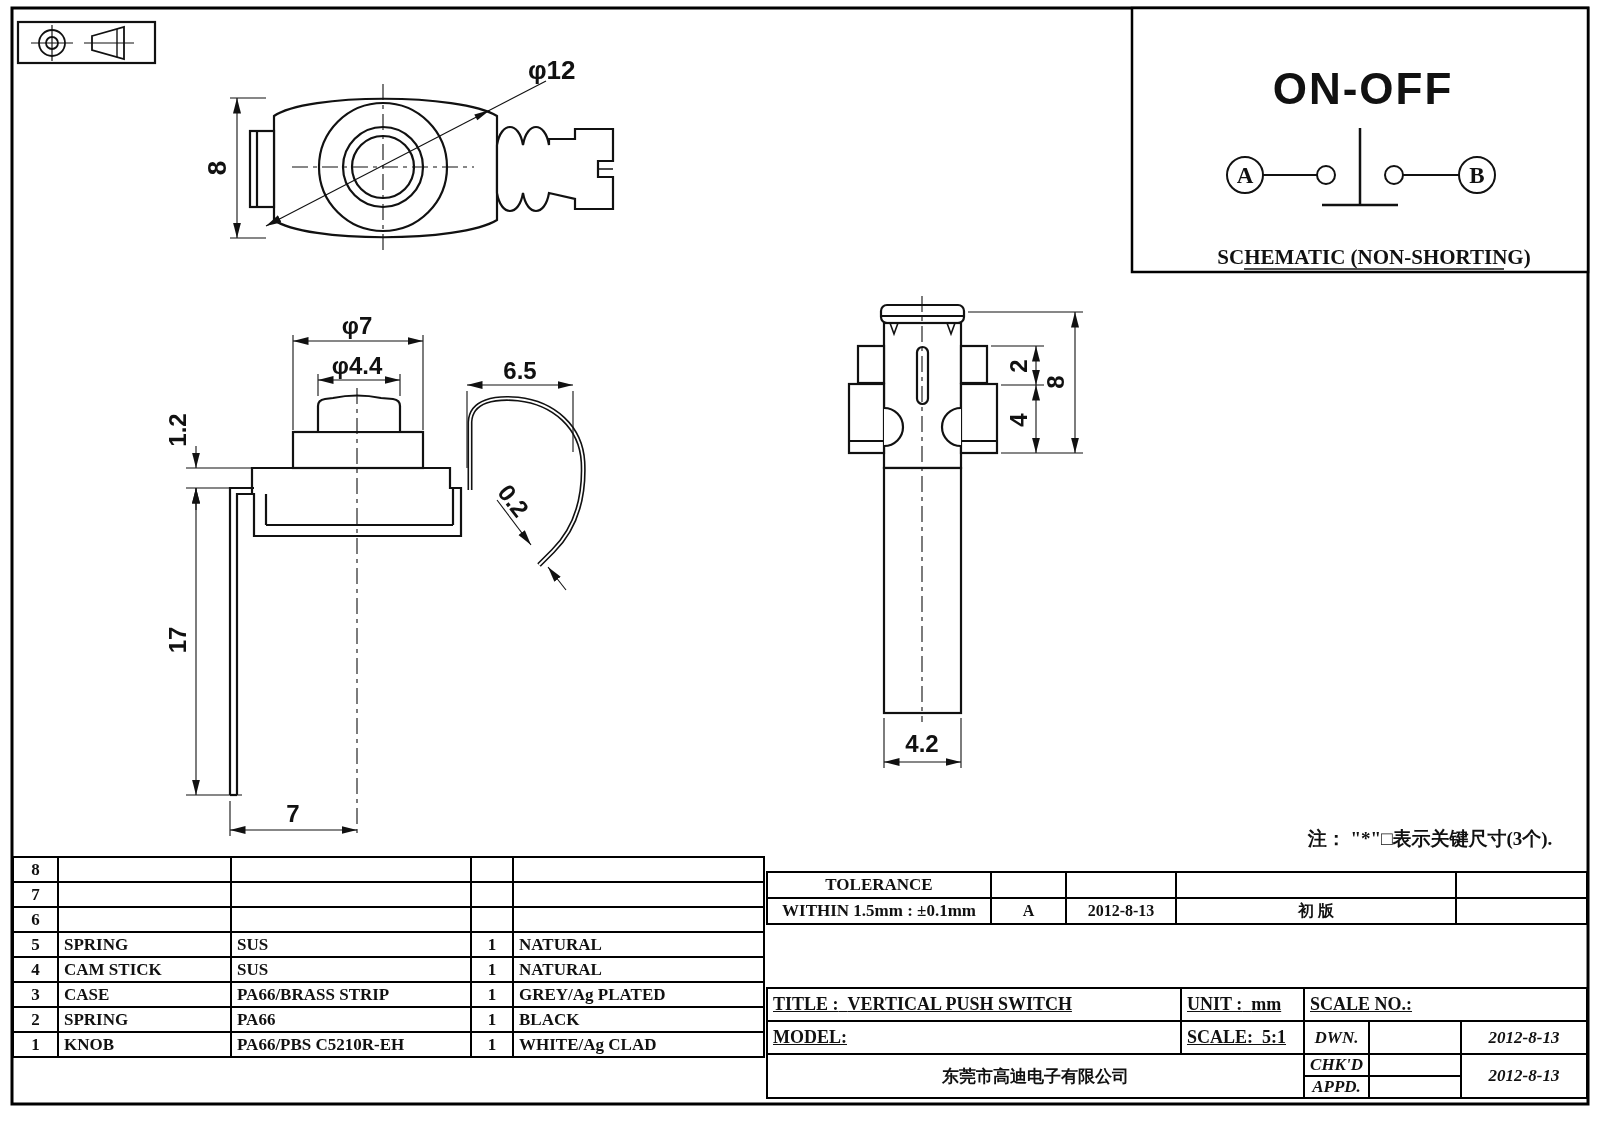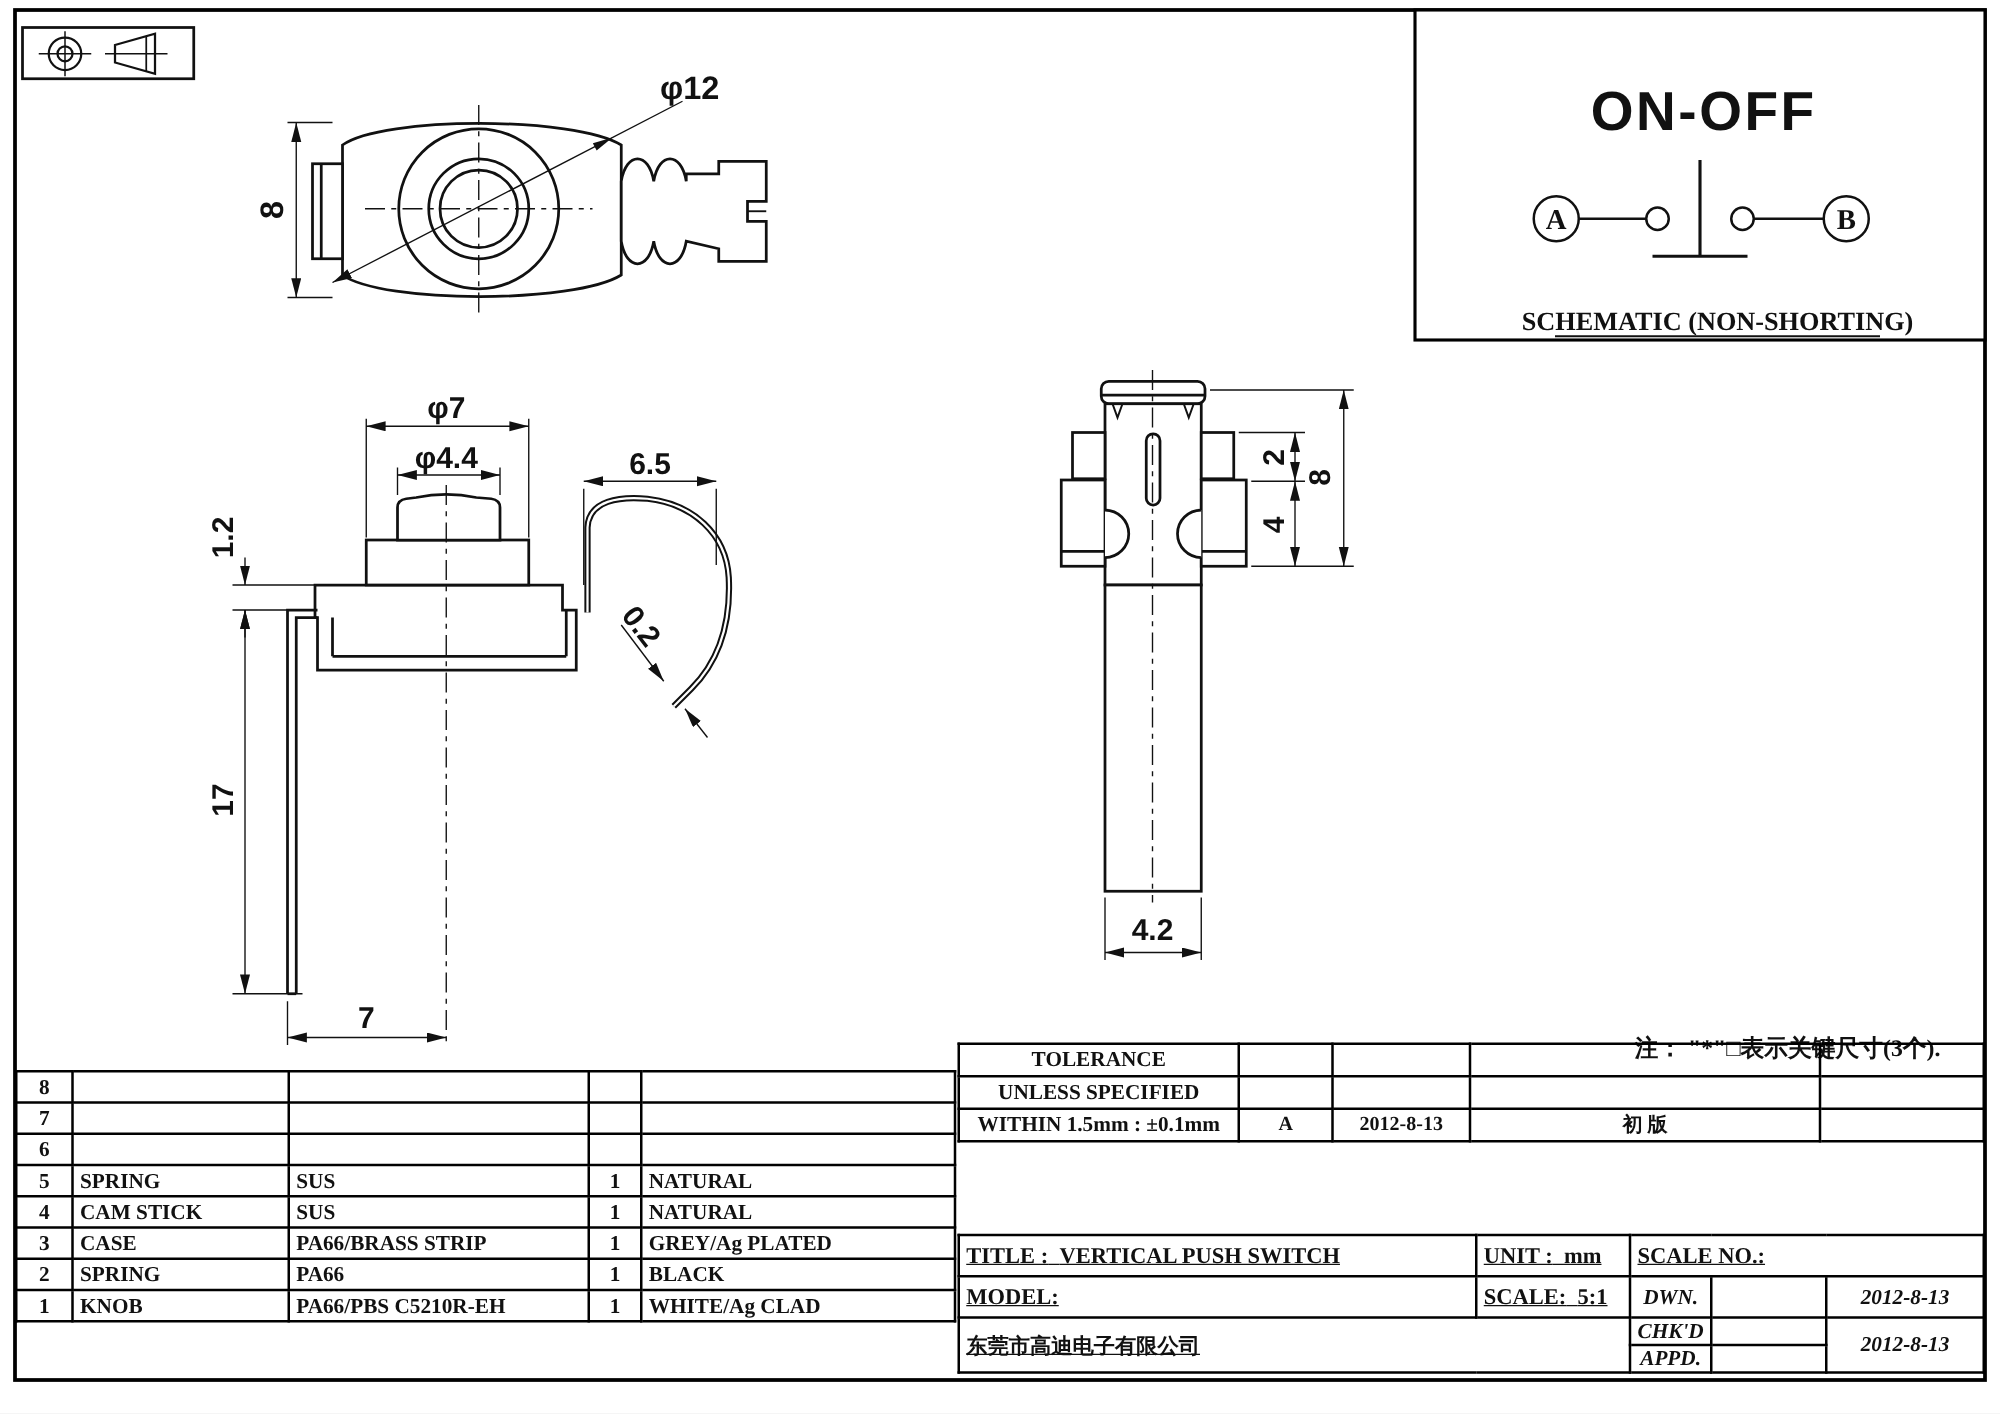--- a/index.html
+++ b/index.html
@@ -13,29 +13,29 @@
   .term{font:bold 23px "Liberation Serif",serif;}
   .schcap{font:bold 21px "Liberation Serif",serif;}
   .note-text{position:absolute;left:1280px;top:826px;width:300px;text-align:center;
              font:bold 19px "Liberation Serif",serif;}
   
   table{border-collapse:collapse;table-layout:fixed;}
   td{border:2px solid #000;padding:0 5px;font-weight:bold;overflow:hidden;white-space:nowrap;}
   #parts-table{position:absolute;left:12px;top:856px;width:753px;}
   #parts-table td{height:23px;font-size:17px;}
   #parts-table td.c{text-align:center;padding:0;}
-  #tol-table{position:absolute;left:766px;top:834px;width:822px;}
+  #tol-table{position:absolute;left:766px;top:871px;width:822px;}
   #tol-table td{height:24px;font-size:16px;text-align:center;}
   #tol-table td.tl{font-size:17px;text-align:center;padding:0 3px;}
   #tb-table{position:absolute;left:766px;top:987px;width:822px;}
   #tb-table td{font-size:17px;}
   #tb-table td.hdr{height:31px;font-size:18px;text-decoration:underline;}
   #tb-table td.small{height:19px;text-align:center;padding:0 2px;font-style:italic;}
   #tb-table td.datec{text-align:center;}
-  .company{font:bold 34px "Liberation Sans","DejaVu Sans",sans-serif;text-align:left;text-decoration:underline;}
+  .company{font:bold 34px "Liberation Sans","DejaVu Sans",sans-serif;text-align:center;}
 </style>
 </head>
 <body>
 
 <div id="page">
 
 <svg width="1600" height="1131" viewBox="0 0 1600 1131">
   <defs>
     <marker id="arr" markerUnits="userSpaceOnUse" markerWidth="17" markerHeight="9" refX="15.5" refY="4" orient="auto-start-reverse">
       <path d="M0,0 L15.5,4 L0,8 Z" fill="#111"></path>
@@ -269,27 +269,20 @@
       </colgroup>
   <tbody>
         <tr>
           <td class="tl">TOLERANCE</td>
           <td></td>
           <td></td>
           <td></td>
           <td></td>
         </tr>
   <tr>
-          <td class="tl">UNLESS  SPECIFIED</td>
-          <td></td>
-          <td></td>
-          <td></td>
-          <td></td>
-        </tr>
-  <tr>
     <td class="tl">WITHIN 1.5mm : ±0.1mm</td>
     <td>A</td>
     <td>2012-8-13</td>
     <td>初 版</td>
     <td></td>
   </tr>
 </tbody>
     </table>
 
 <table id="tb-table">

